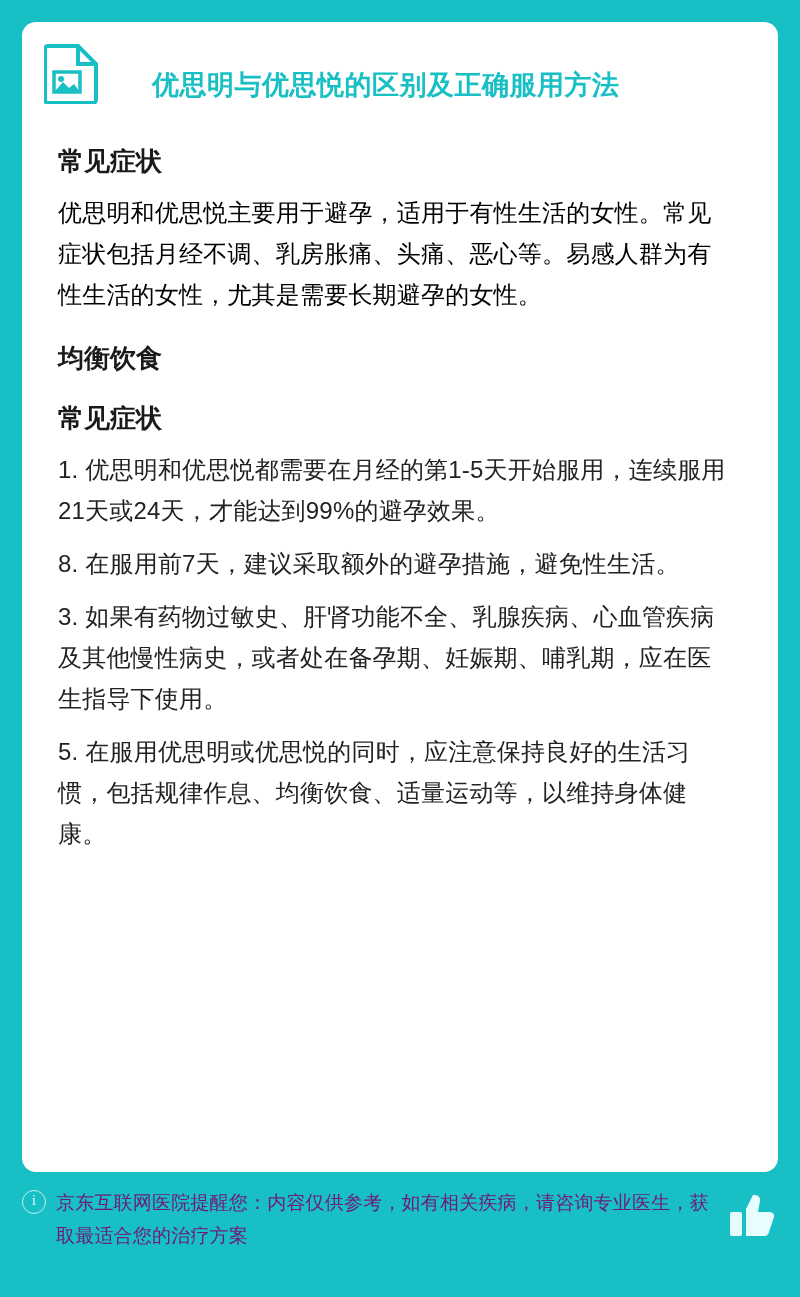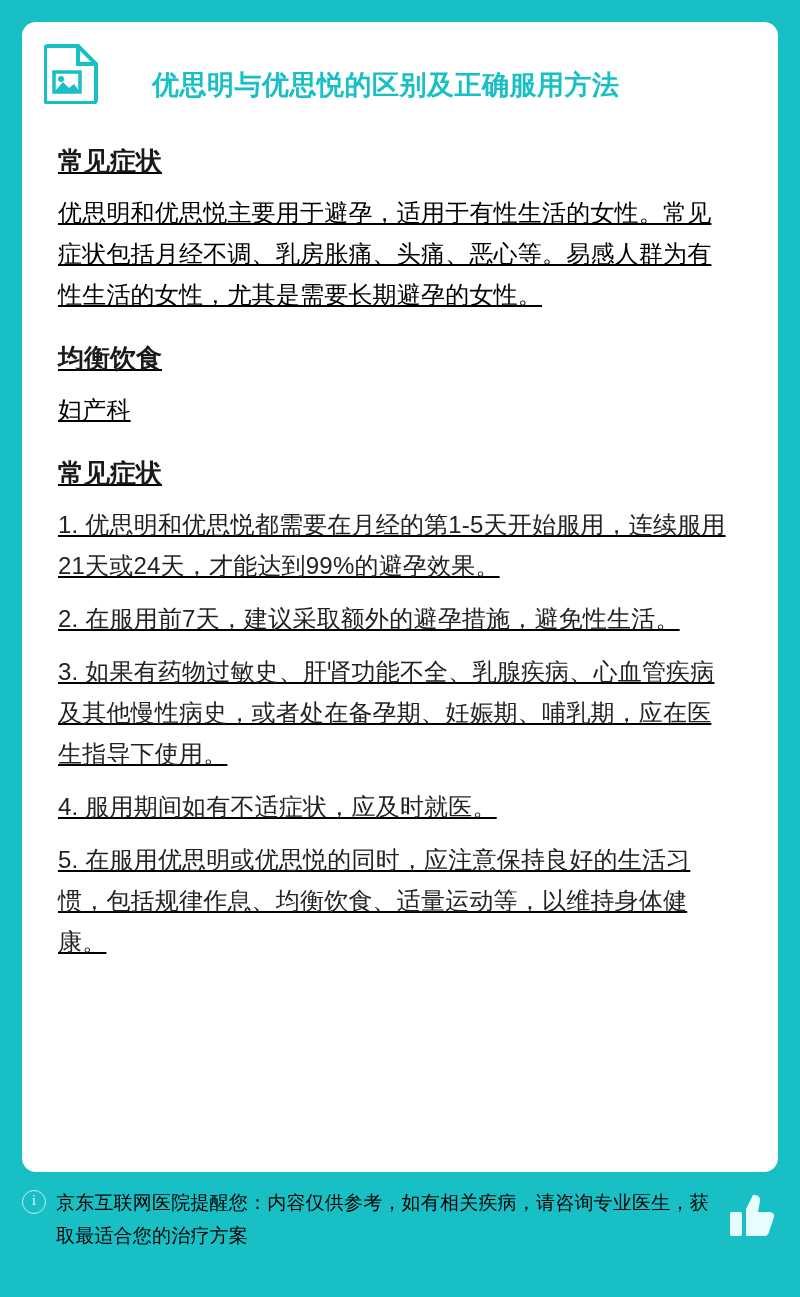--- a/index.html
+++ b/index.html
@@ -49,21 +49,20 @@
     top: 46px;
     right: 24px;
     font-size: 27px;
     font-weight: bold;
     color: #18bfc4;
     line-height: 34px;
     letter-spacing: 0.5px;
   }
   .content {
     padding: 6px 52px 0 36px;
-    text-decoration: underline;
   }
   h2.section {
     font-size: 26px;
     font-weight: bold;
     color: #1a1a1a;
     margin: 22px 0 14px 0;
     line-height: 34px;
   }
   h2.section.tight {
     margin-top: 26px;
@@ -109,21 +108,21 @@
     color: #e5fbfb;
     font-size: 14px;
     line-height: 20px;
     text-align: center;
     margin-top: 4px;
     font-family: "Liberation Serif", serif;
   }
   .disclaimer {
     flex: 1 1 auto;
     margin-left: 10px;
-    color: #000000;
+    color: #701a75;
     font-size: 19px;
     line-height: 33px;
     letter-spacing: 0.2px;
   }
   .thumb {
     flex: 0 0 auto;
     width: 50px;
     height: 48px;
     margin-left: 8px;
     margin-top: 6px;
@@ -149,28 +148,26 @@
       </span>
       <div class="title">优思明与优思悦的区别及正确服用方法</div>
     </div>
 
     <div class="content">
 
       <h2 class="section">常见症状</h2>
       <p class="body">优思明和优思悦主要用于避孕，适用于有性生活的女性。常见症状包括月经不调、乳房胀痛、头痛、恶心等。易感人群为有性生活的女性，尤其是需要长期避孕的女性。</p>
 
       <h2 class="section tight">均衡饮食</h2>
-      <p class="body plain">妇产科</p>
 
       <h2 class="section tight">常见症状</h2>
       <div class="list">
         <p>1. 优思明和优思悦都需要在月经的第1-5天开始服用，连续服用21天或24天，才能达到99%的避孕效果。</p>
-        <p>2. 在服用前7天，建议采取额外的避孕措施，避免性生活。</p>
+        <p>8. 在服用前7天，建议采取额外的避孕措施，避免性生活。</p>
         <p>3. 如果有药物过敏史、肝肾功能不全、乳腺疾病、心血管疾病及其他慢性病史，或者处在备孕期、妊娠期、哺乳期，应在医生指导下使用。</p>
-        <p>4. 服用期间如有不适症状，应及时就医。</p>
         <p>5. 在服用优思明或优思悦的同时，应注意保持良好的生活习惯，包括规律作息、均衡饮食、适量运动等，以维持身体健康。</p>
       </div>
 
     </div>
   </div>
 
   <div class="footer">
     <div class="footer-inner">
       <span class="info-icon">i</span>
       <div class="disclaimer">京东互联网医院提醒您：内容仅供参考，如有相关疾病，请咨询专业医生，获取最适合您的治疗方案</div>

